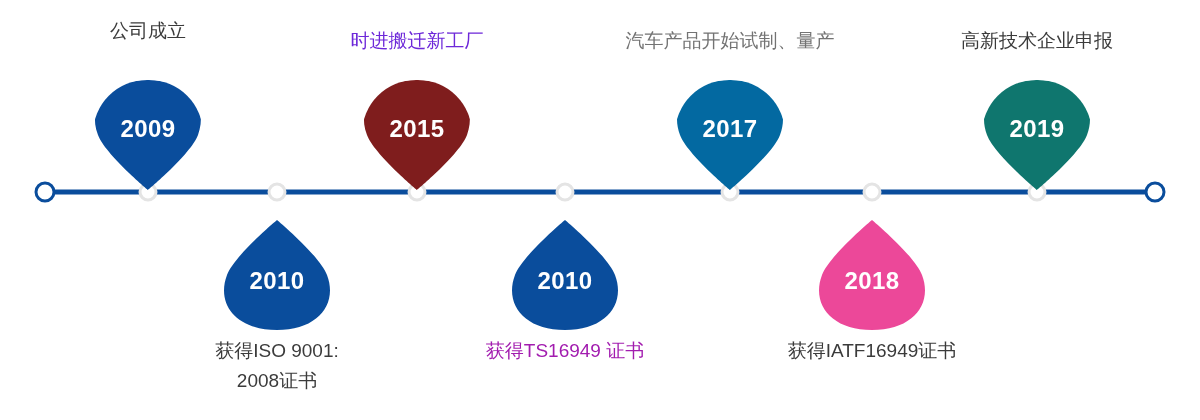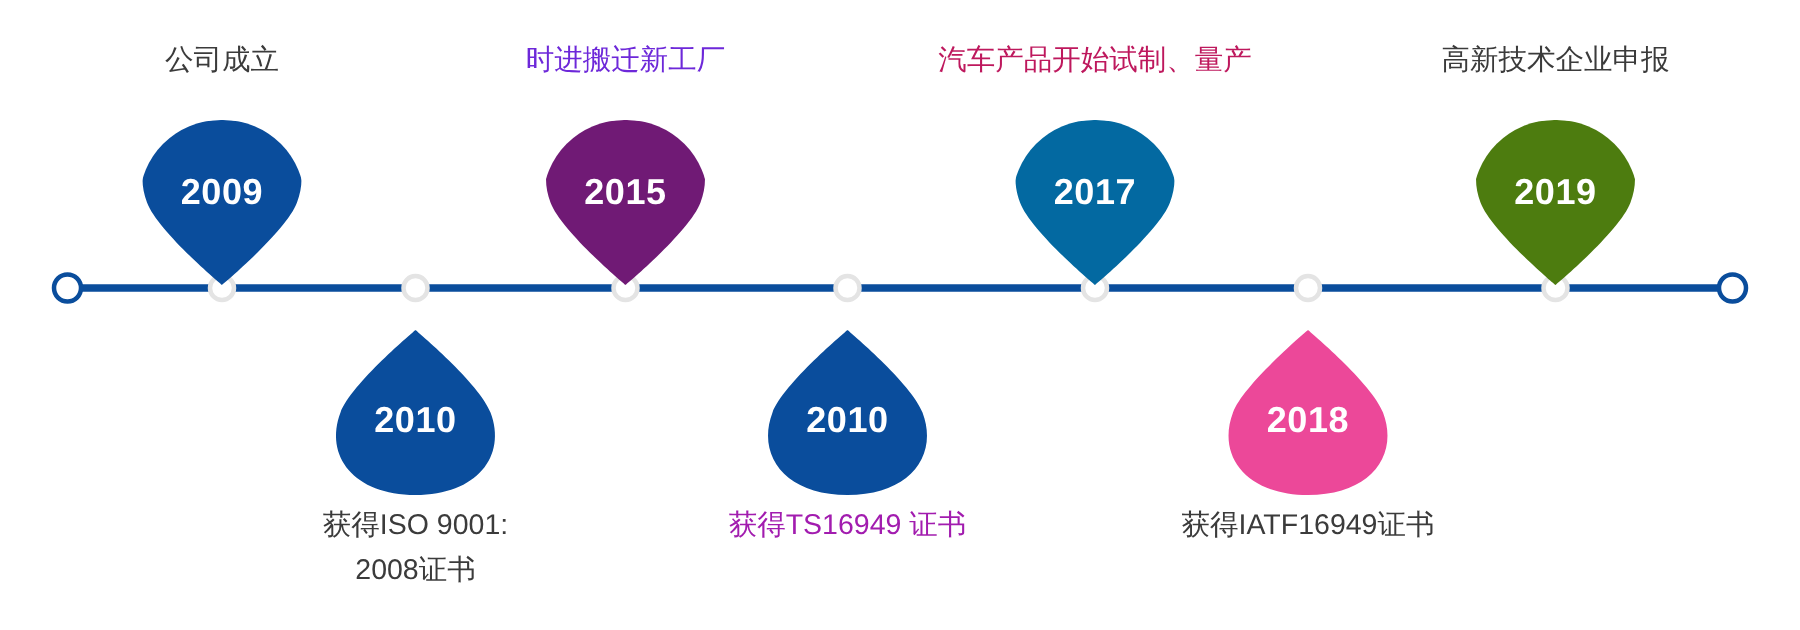--- a/index.html
+++ b/index.html
@@ -108,66 +108,66 @@
         <circle cx="1155" cy="192" r="9" fill="#ffffff" stroke="#0a4d9c" stroke-width="3"></circle>
       </g>
   </svg>
 
   <div id="milestone-layer">
       <div class="milestone top" style="left: 148px; top: 190px; height: 0px;">
         <div class="pin" style="background: rgb(10, 77, 156);">
           <span class="pin-year">2009</span>
         </div>
       </div>
-      <div class="caption above" style="left: 148px; top: 26px; color: rgb(59, 59, 59);">
+      <div class="caption above" style="left: 148px; top: 16px; color: rgb(59, 59, 59);">
         <span class="cap-line">公司成立</span>
       </div>
       <div class="milestone bottom" style="left: 277px; top: 220px;">
         <div class="pin" style="background: rgb(10, 77, 156);">
           <span class="pin-year">2010</span>
         </div>
       </div>
       <div class="caption below" style="left: 277px; top: 336px; color: rgb(59, 59, 59);">
         <span class="cap-line">获得ISO 9001:</span>
         <span class="cap-line">2008证书</span>
       </div>
       <div class="milestone top" style="left: 417px; top: 190px; height: 0px;">
-        <div class="pin" style="background: #701a75;">
+        <div class="pin" style="background: #7f1d1d;">
           <span class="pin-year">2015</span>
         </div>
       </div>
       <div class="caption above" style="left: 417px; top: 26px; color: #6d28d9;">
         <span class="cap-line">时进搬迁新工厂</span>
       </div>
       <div class="milestone bottom" style="left: 565px; top: 220px;">
         <div class="pin" style="background: rgb(10, 77, 156);">
           <span class="pin-year">2010</span>
         </div>
       </div>
       <div class="caption below" style="left: 565px; top: 336px; color: #a21caf;">
         <span class="cap-line">获得TS16949 证书</span>
       </div>
       <div class="milestone top" style="left: 730px; top: 190px; height: 0px;">
         <div class="pin" style="background: #0369a1;">
           <span class="pin-year">2017</span>
         </div>
       </div>
-      <div class="caption above" style="left: 730px; top: 26px; color: #be185d;">
+      <div class="caption above" style="left: 730px; top: 26px; color: #737373;">
         <span class="cap-line">汽车产品开始试制、量产</span>
       </div>
       <div class="milestone bottom" style="left: 872px; top: 220px;">
         <div class="pin" style="background: #ec4899;">
           <span class="pin-year">2018</span>
         </div>
       </div>
       <div class="caption below" style="left: 872px; top: 336px; color: rgb(59, 59, 59);">
         <span class="cap-line">获得IATF16949证书</span>
       </div>
       <div class="milestone top" style="left: 1037px; top: 190px; height: 0px;">
-        <div class="pin" style="background: #4d7c0f;">
+        <div class="pin" style="background: #0f766e;">
           <span class="pin-year">2019</span>
         </div>
       </div>
       <div class="caption above" style="left: 1037px; top: 26px; color: rgb(59, 59, 59);">
         <span class="cap-line">高新技术企业申报</span>
       </div>
     </div>
 
 </div>
 

